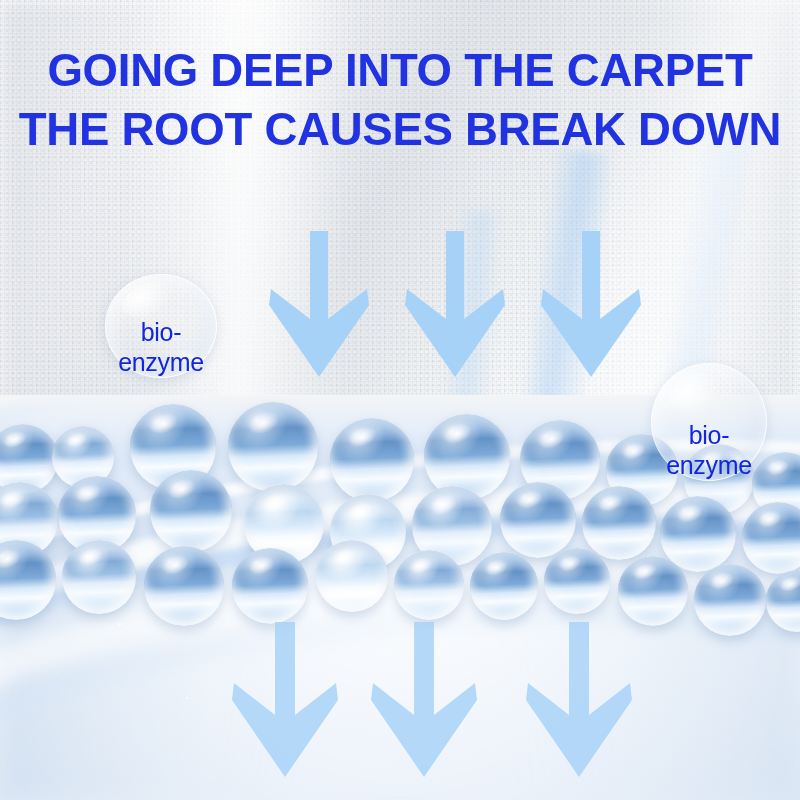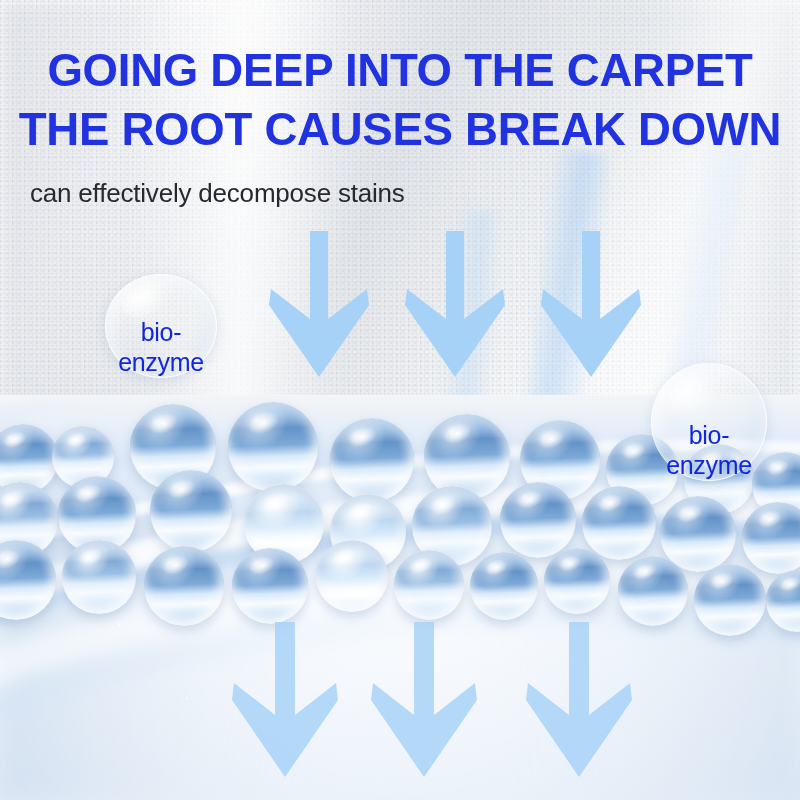--- a/index.html
+++ b/index.html
@@ -452,16 +452,15 @@
     <span class="enz-label">bio-
 enzyme</span>
   </div>
 
   <div class="headline">
     <span class="hl-line">GOING DEEP INTO THE CARPET</span>
     <span class="hl-line">THE ROOT CAUSES BREAK DOWN</span>
   </div>
 
   <div class="subhead">
-    <span class="sub-line">can effectively decompose stains</span>
   </div>
 
 </div>
 
 </body></html>

